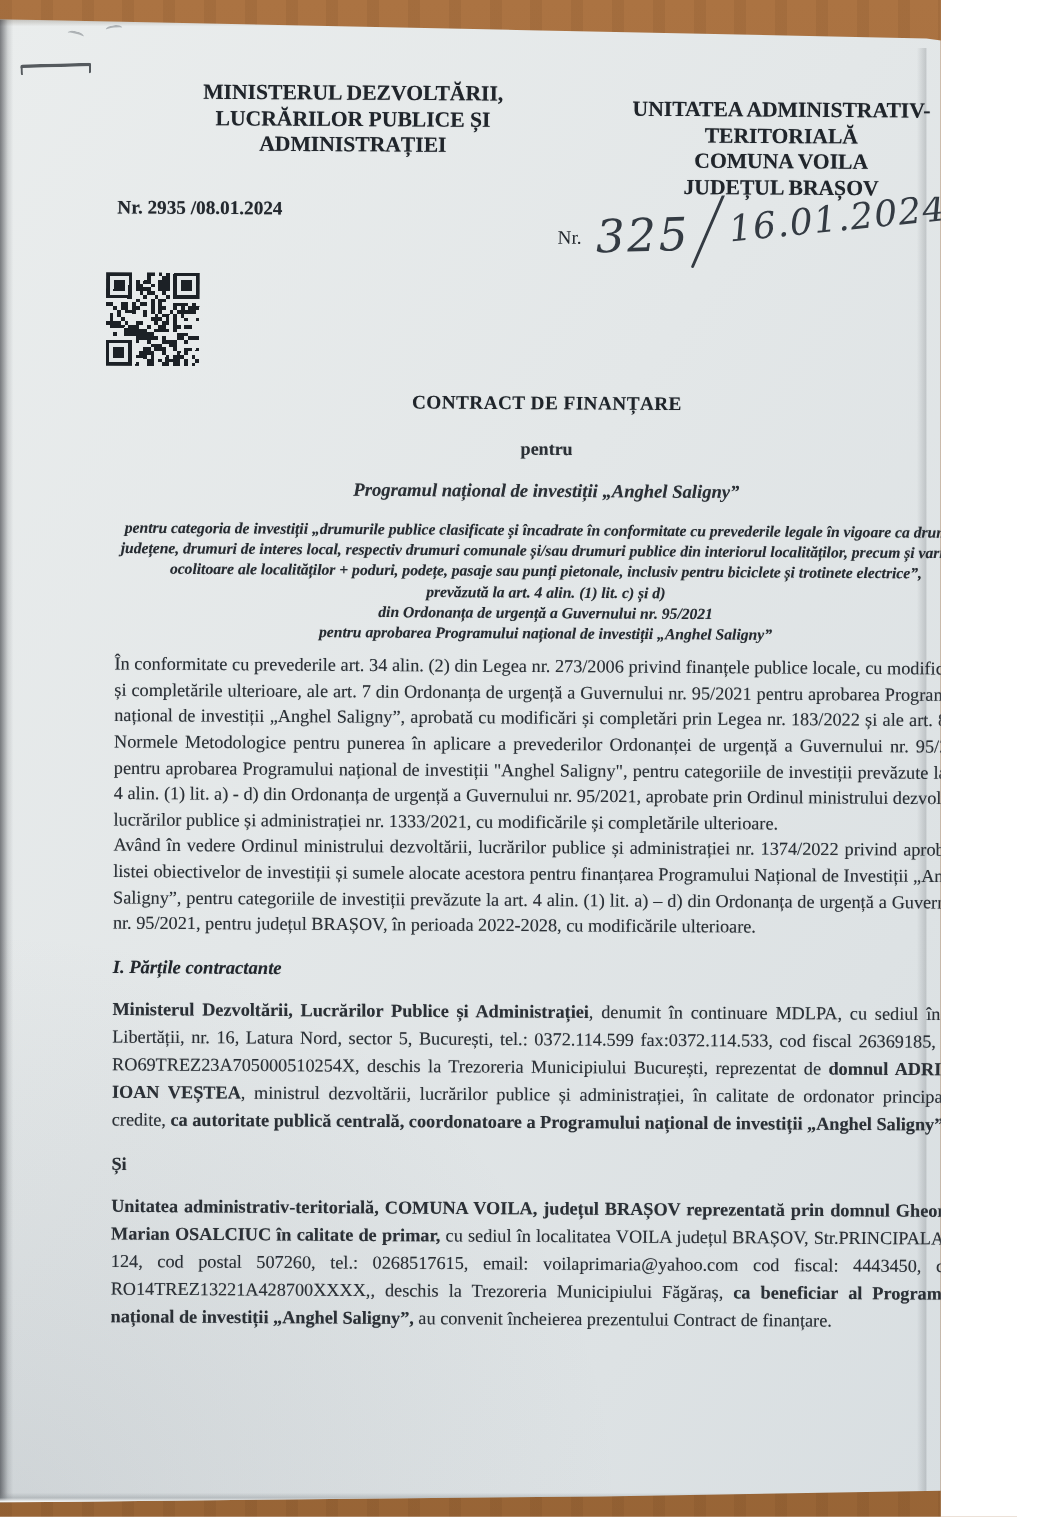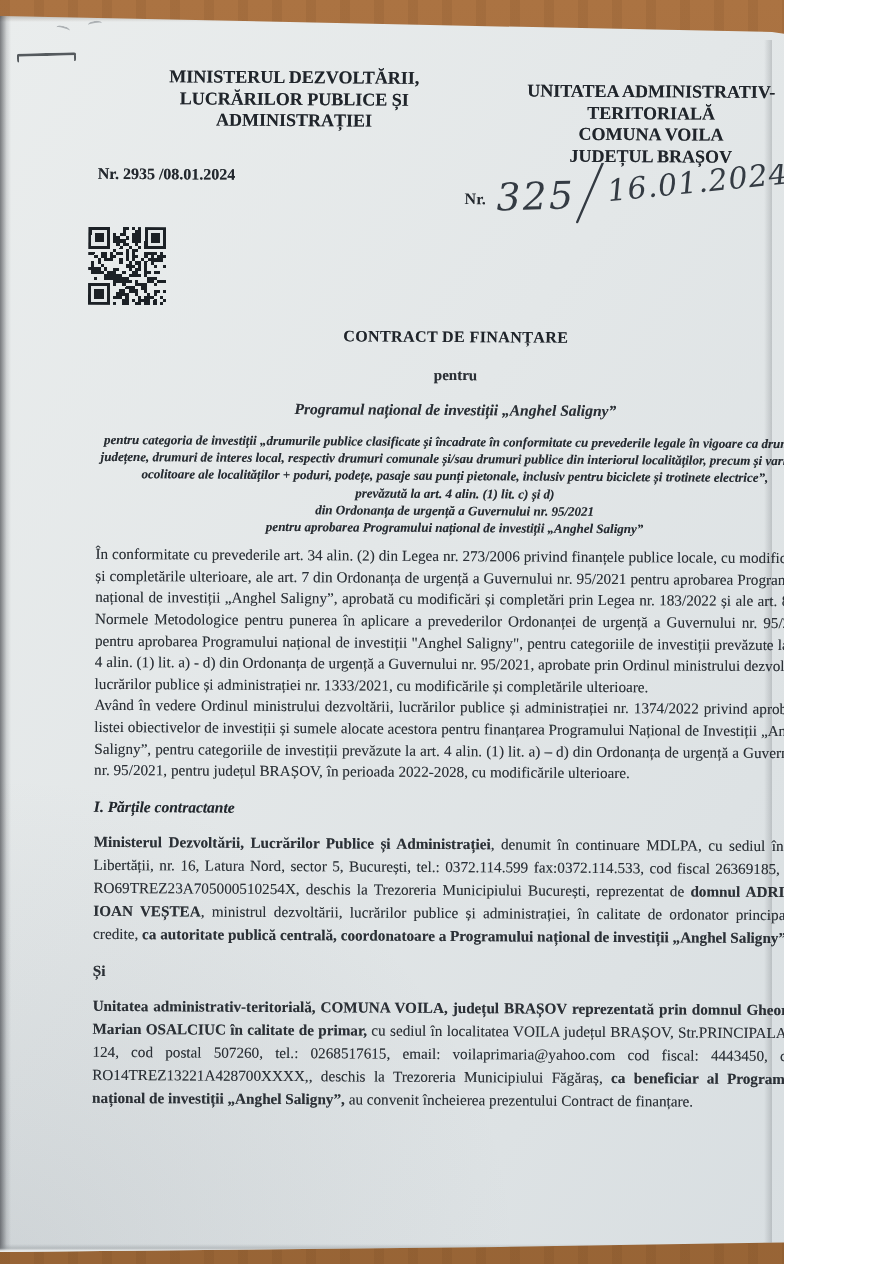--- a/index.html
+++ b/index.html
@@ -24,21 +24,21 @@
   .staple{position:absolute;left:17px;top:53px;width:55px;height:6px;
     border-top:3px solid #3c4146;border-left:2px solid #3c4146;border-right:2px solid #3c4146;
     border-radius:2px;transform:rotate(-1.5deg);opacity:.85;}
   .pencil{position:absolute;background:none;border-top:2px solid rgba(100,106,112,.45);width:14px;height:4px;border-radius:50%;}
   .tilt{position:absolute;inset:0;transform:rotate(.35deg);transform-origin:120px 300px;}
   .org{position:absolute;text-align:center;font-weight:700;color:#20252b;
     white-space:pre-line;text-shadow:0 0 .6px rgba(32,37,43,.5);}
   .org-left{left:148px;top:66px;width:290px;font-size:18px;line-height:21.5px;}
   .org-right{left:502px;top:78px;width:296px;font-size:18px;line-height:21.5px;}
   .nr-left{position:absolute;left:97px;top:165px;font-size:16px;font-weight:700;color:#23282e;text-shadow:0 0 .6px rgba(35,40,46,.5);}
-  .nr-right-label{position:absolute;left:464px;top:188px;font-size:16px;font-weight:700;color:#23282e;}
+  .nr-right-label{position:absolute;left:464px;top:188px;font-size:16px;font-weight:400;color:#23282e;}
   .handwriting{position:absolute;left:490px;top:160px;}
   .qr{position:absolute;left:88px;top:227px;width:78px;height:78px;}
   .doc{position:absolute;left:97px;top:326px;width:718px;color:#2b3036;
     font-size:15.2px;text-shadow:0 0 .6px rgba(43,48,54,.45);}
   .t-center{text-align:center;}
   .doc-title{font-size:16px;font-weight:700;letter-spacing:.4px;color:#1f242a;}
   .doc-pentru{margin-top:21px;font-weight:700;font-size:15px;}
   .doc-program{margin-top:17px;font-weight:700;font-style:italic;font-size:15.5px;}
   .preamble{margin-top:14px;font-weight:700;font-style:italic;font-size:13px;line-height:17.2px;color:#262b31;}
   .legal{margin-top:9px;text-align:justify;line-height:21.6px;}

